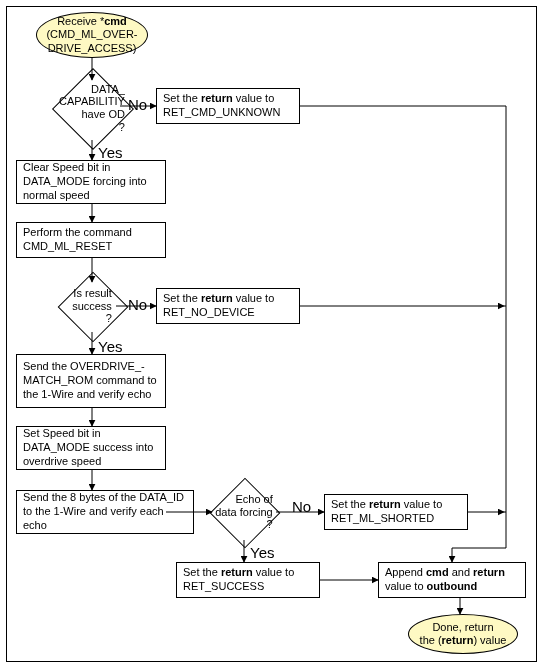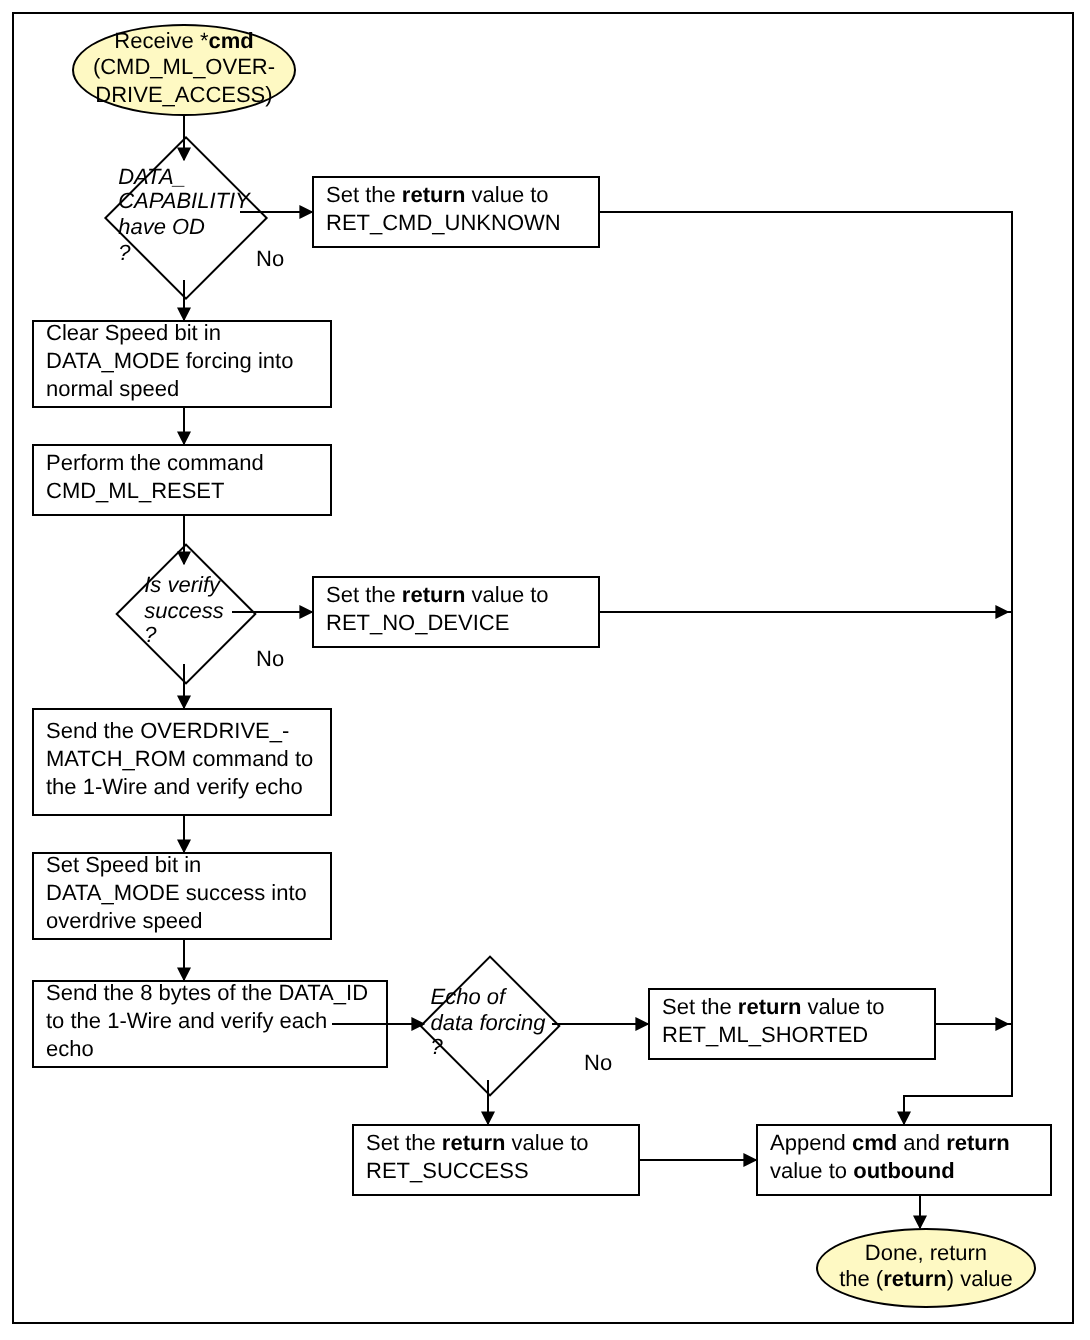--- a/index.html
+++ b/index.html
@@ -60,30 +60,28 @@
     position: absolute;
     border: 1px solid #000;
     background: #fff;
     transform: rotate(45deg);
   }
   .diamond .label {
     position: absolute;
     display: flex;
     align-items: center;
     justify-content: center;
-    text-align: left;
+    text-align: right;
     line-height: 1.15;
-    font-style: italic;
   }
   
   .edge-label {
     position: absolute;
-    font-size: 11px;
+    font-size: 15px;
     background: transparent;
-    margin-top: 28px;
   }
   svg.arrows {
     position: absolute;
     left: 0;
     top: 0;
     width: 545px;
     height: 670px;
     pointer-events: none;
   }
 </style>
@@ -128,21 +126,21 @@
   </div>
 
   <div class="node rect left-align" style="left:16px; top:222px; width:150px; height:36px;">
     <span>Perform the command CMD_ML_RESET</span>
   </div>
 
   <div class="diamond" style="left:52px; top:274px; width:80px; height:64px;">
     <div class="shape" style="left:16px; top:8px; width:48px; height:48px;"></div>
     <div class="label" style="left:0; top:0; width:80px; height:64px;">
       <span>
-        <span>Is verify</span><br>
+        <span>Is result</span><br>
         <span>success</span><br>
         <span>?</span>
       </span>
     </div>
   </div>
   <div class="edge-label" style="left:128px; top:296px;">No</div>
   <div class="edge-label" style="left:98px; top:338px;">Yes</div>
 
   <div class="node rect left-align" style="left:156px; top:288px; width:144px; height:36px;">
     <span>

